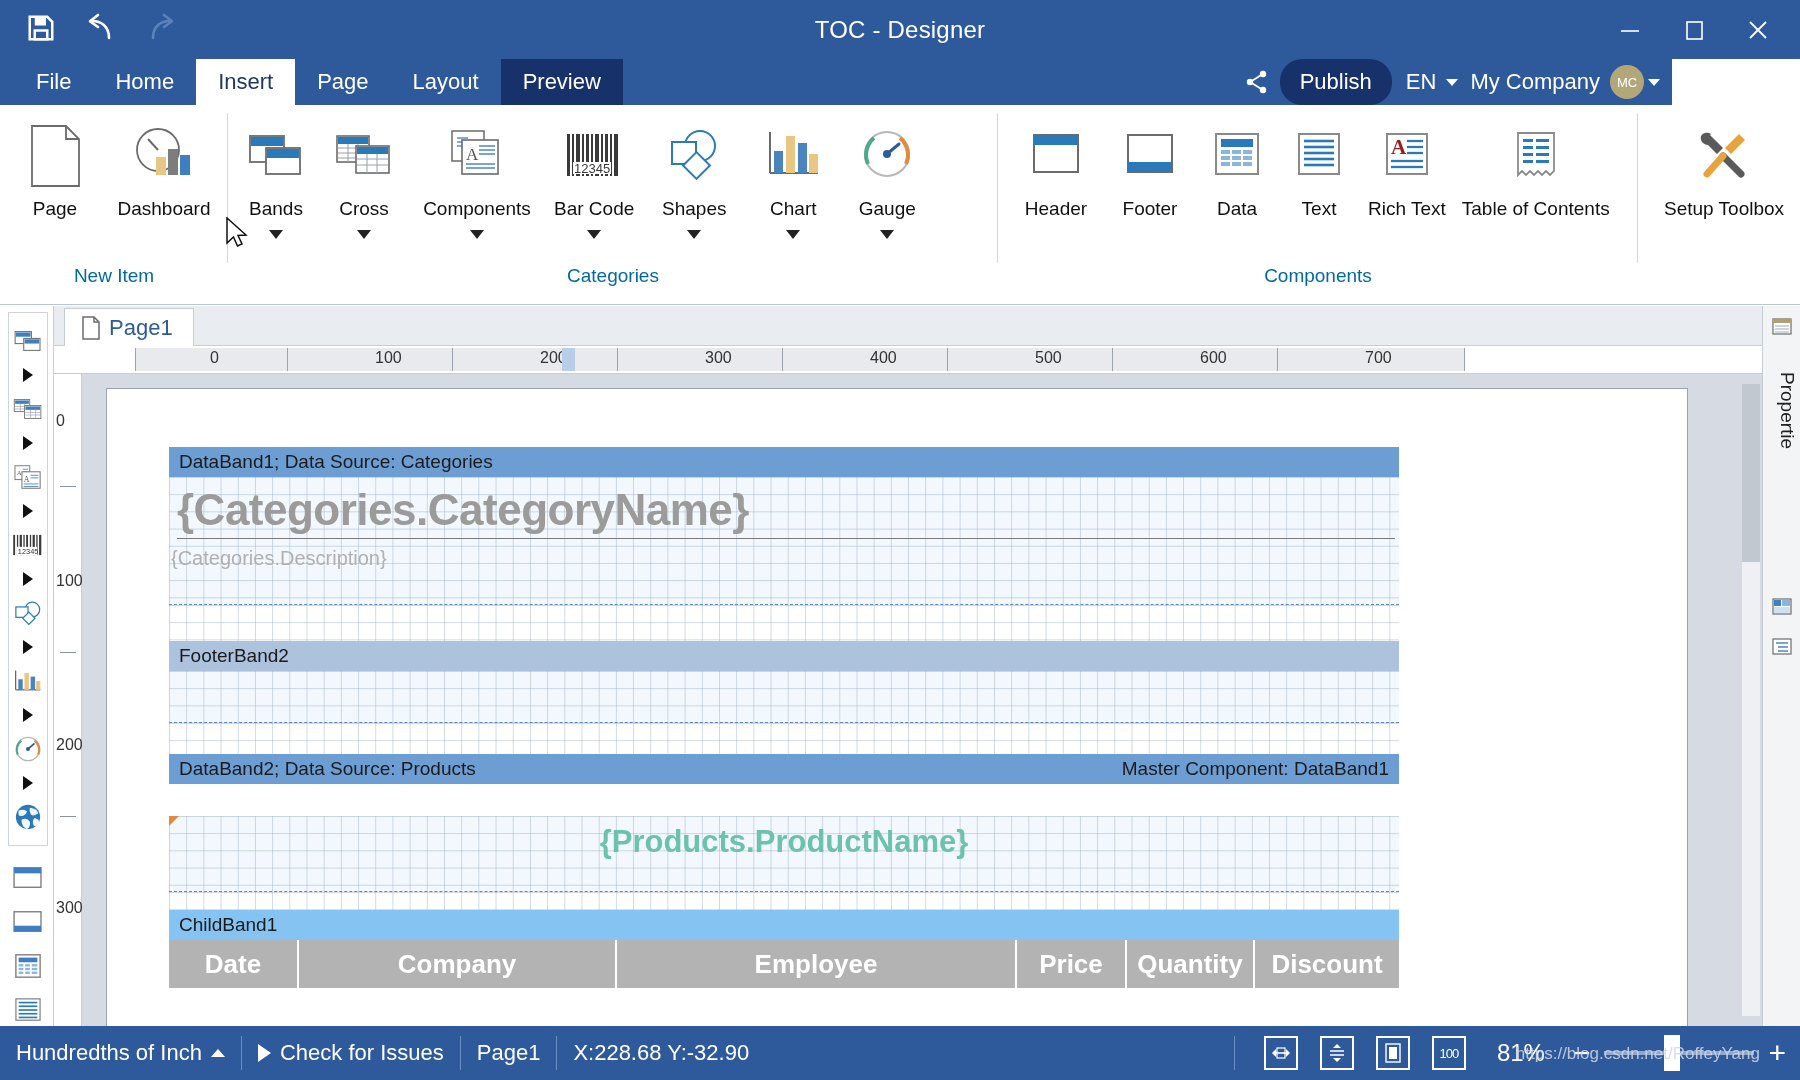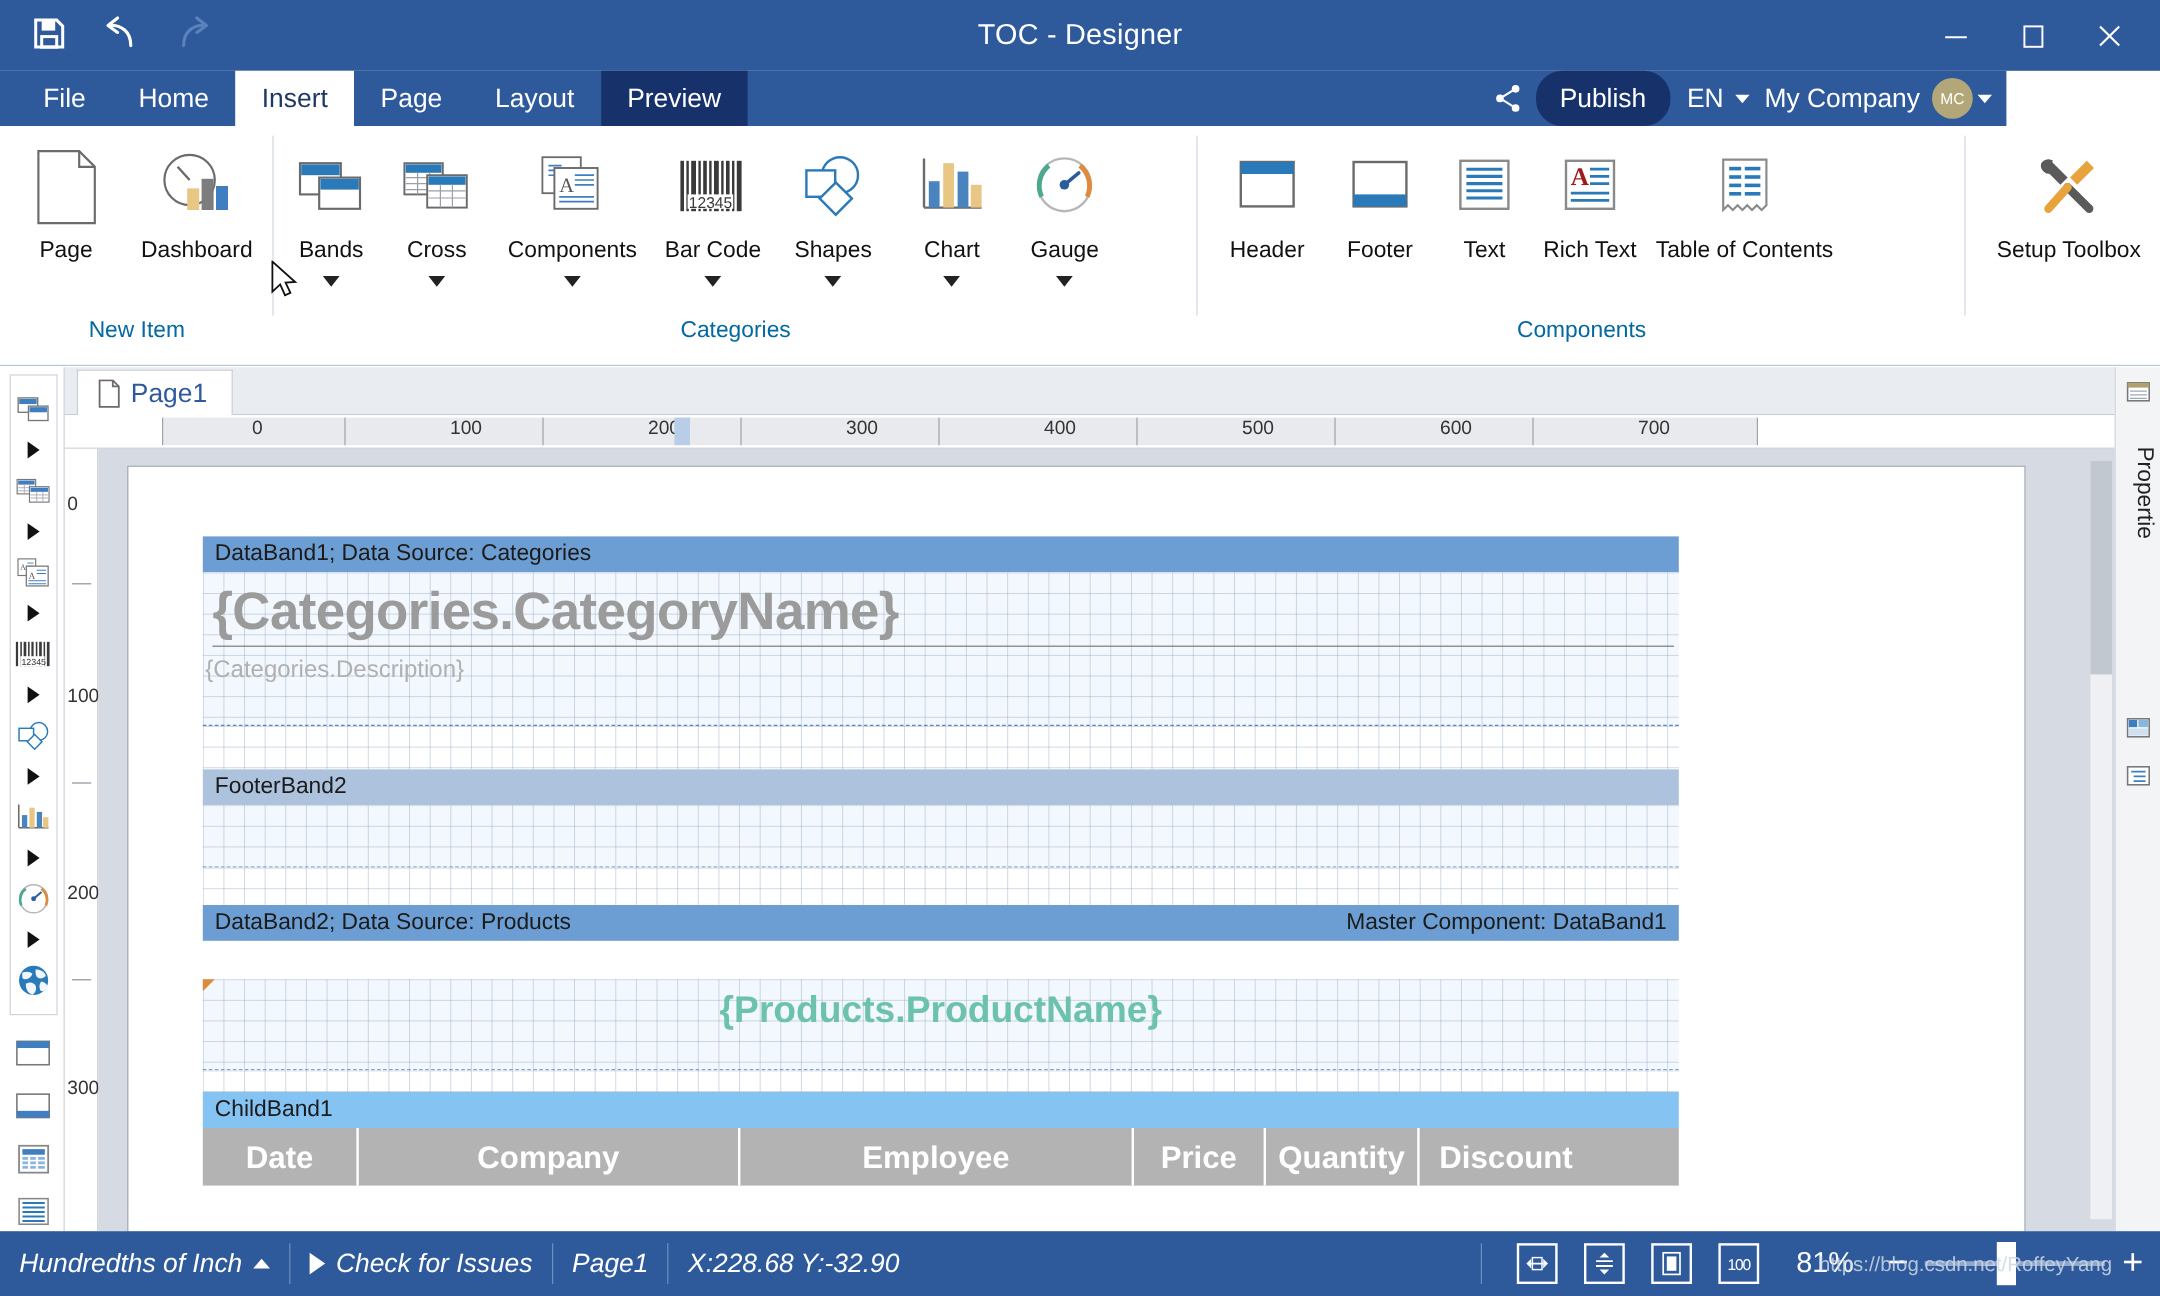--- a/index.html
+++ b/index.html
@@ -195,21 +195,21 @@
   .vscroll {
     position:absolute; right:2px; top:10px; width:18px; bottom:10px; background:#eef0f3;
   }
   .vthumb { position:absolute; left:0; top:0; width:18px; height:178px; background:#c2c8d0; cursor:pointer;}
 
   
   .statusbar {
     position:absolute; left:0; bottom:0; width:1800px; height:54px;
     background:#2e5a9c; display:flex; align-items:center; color:#fff;
   }
-  .sb-item { font-size:22px; padding:0 16px; display:flex; align-items:center; gap:9px; cursor:pointer; white-space:nowrap;font-style:italic;}
+  .sb-item { font-size:22px; padding:0 16px; display:flex; align-items:center; gap:9px; cursor:pointer; white-space:nowrap;}
   .sb-sep { width:1px; height:34px; background:#6d8fc0; }
   .tri-up { width:0;height:0;border-left:7px solid transparent;border-right:7px solid transparent;border-bottom:8px solid #fff;}
   .tri-pr { width:0;height:0;border-top:9px solid transparent;border-bottom:9px solid transparent;border-left:13px solid #fff;}
   .sb-right { margin-left:auto; display:flex; align-items:center; }
   .zbox { width:34px;height:34px;border:2px solid #fff; display:flex;align-items:center;justify-content:center; margin:0 11px; cursor:pointer;}
   .zoomval { font-size:24px; padding:0 20px; }
   .zminus { font-size:30px; padding:0 8px; cursor:pointer; }
   .zplus { font-size:30px; padding:0 14px 0 8px; cursor:pointer; }
   .ztrack { position:relative; width:150px; height:4px; background:#8fa8cc; margin:0 6px; cursor:pointer;}
   .zthumb { position:absolute; left:60px; top:-16px; width:16px; height:36px; background:#fff; }
@@ -478,20 +478,40 @@
         <div class="ritem" style="min-width:92px">
           <div class="ricon">
             <svg width="58" height="58" viewBox="0 0 58 58">
                 <rect x="7" y="8" width="44" height="37" fill="#fff" stroke="#6b6b6b" stroke-width="2"></rect>
                 <rect x="7" y="35" width="44" height="10" fill="#2a7ab9"></rect>
               </svg>
           </div>
           <div class="rlabel">Footer</div>
         </div>
 
+        <div class="ritem" style="min-width:82px">
+          <div class="ricon">
+            <svg width="58" height="58" viewBox="0 0 58 58">
+              <rect x="8" y="7" width="42" height="40" fill="#fff" stroke="#8a8a8a" stroke-width="2"></rect>
+              <rect x="13" y="12" width="32" height="8" fill="#2a7ab9"></rect>
+              <g fill="#8ab6de">
+                  <rect x="13" y="23" width="9" height="4"></rect>
+                  <rect x="24" y="23" width="9" height="4"></rect>
+                  <rect x="35" y="23" width="9" height="4"></rect>
+              <rect x="13" y="29" width="9" height="4"></rect>
+                  <rect x="24" y="29" width="9" height="4"></rect>
+                  <rect x="35" y="29" width="9" height="4"></rect>
+              <rect x="13" y="35" width="9" height="4"></rect>
+                  <rect x="24" y="35" width="9" height="4"></rect>
+                  <rect x="35" y="35" width="9" height="4"></rect>
+                </g>
+            </svg>
+          </div>
+          <div class="rlabel">Data</div>
+        </div>
 
         <div class="ritem" style="min-width:82px">
           <div class="ricon">
             <svg width="58" height="58" viewBox="0 0 58 58">
               <rect x="9" y="7" width="40" height="40" fill="#fff" stroke="#8a8a8a" stroke-width="2"></rect>
               <g stroke="#2a7ab9" stroke-width="2.6">
                   <line x1="14" y1="14" x2="44" y2="14"></line>
                   <line x1="14" y1="20" x2="44" y2="20"></line>
                   <line x1="14" y1="26" x2="44" y2="26"></line>
                   <line x1="14" y1="32" x2="44" y2="32"></line>
@@ -878,21 +898,21 @@
             <div class="grid-white"></div>
           </div>
 
         <div class="bandhdr band-child">
           <span>ChildBand1</span>
           <span></span>
         </div>
         <div class="hdrrow">
           <div class="hdrcell" style="width:130px">Date</div>
           <div class="hdrcell" style="width:318px">Company</div>
-          <div class="hdrcell" style="width:328px">Employee</div>
+          <div class="hdrcell" style="width:400px">Employee</div>
           <div class="hdrcell" style="width:110px">Price</div>
           <div class="hdrcell" style="width:128px">Quantity</div>
           <div class="hdrcell" style="width:144px">Discount</div>
         </div>
 
       </div>
     </div>
 
     <div class="vscroll">
       <div class="vthumb"></div>

